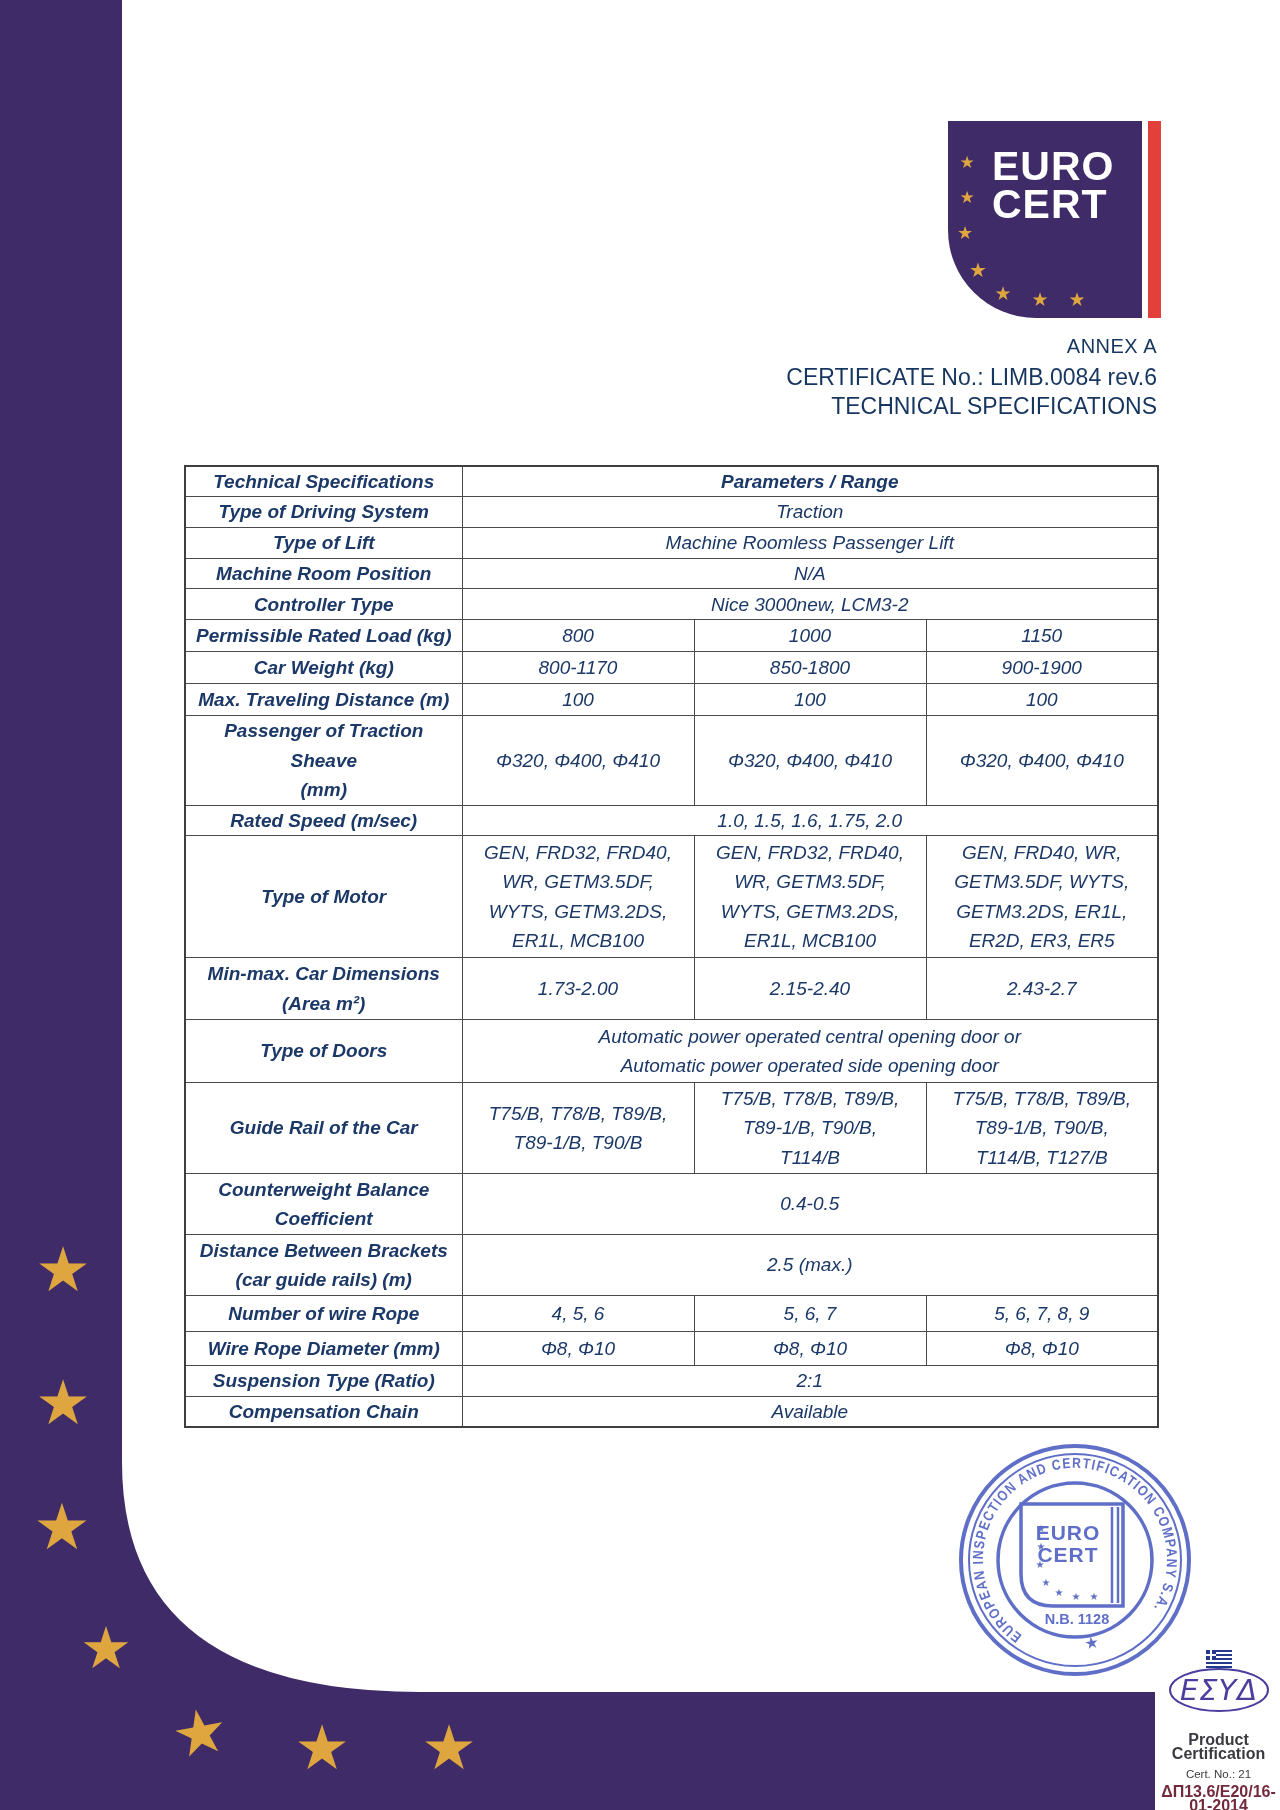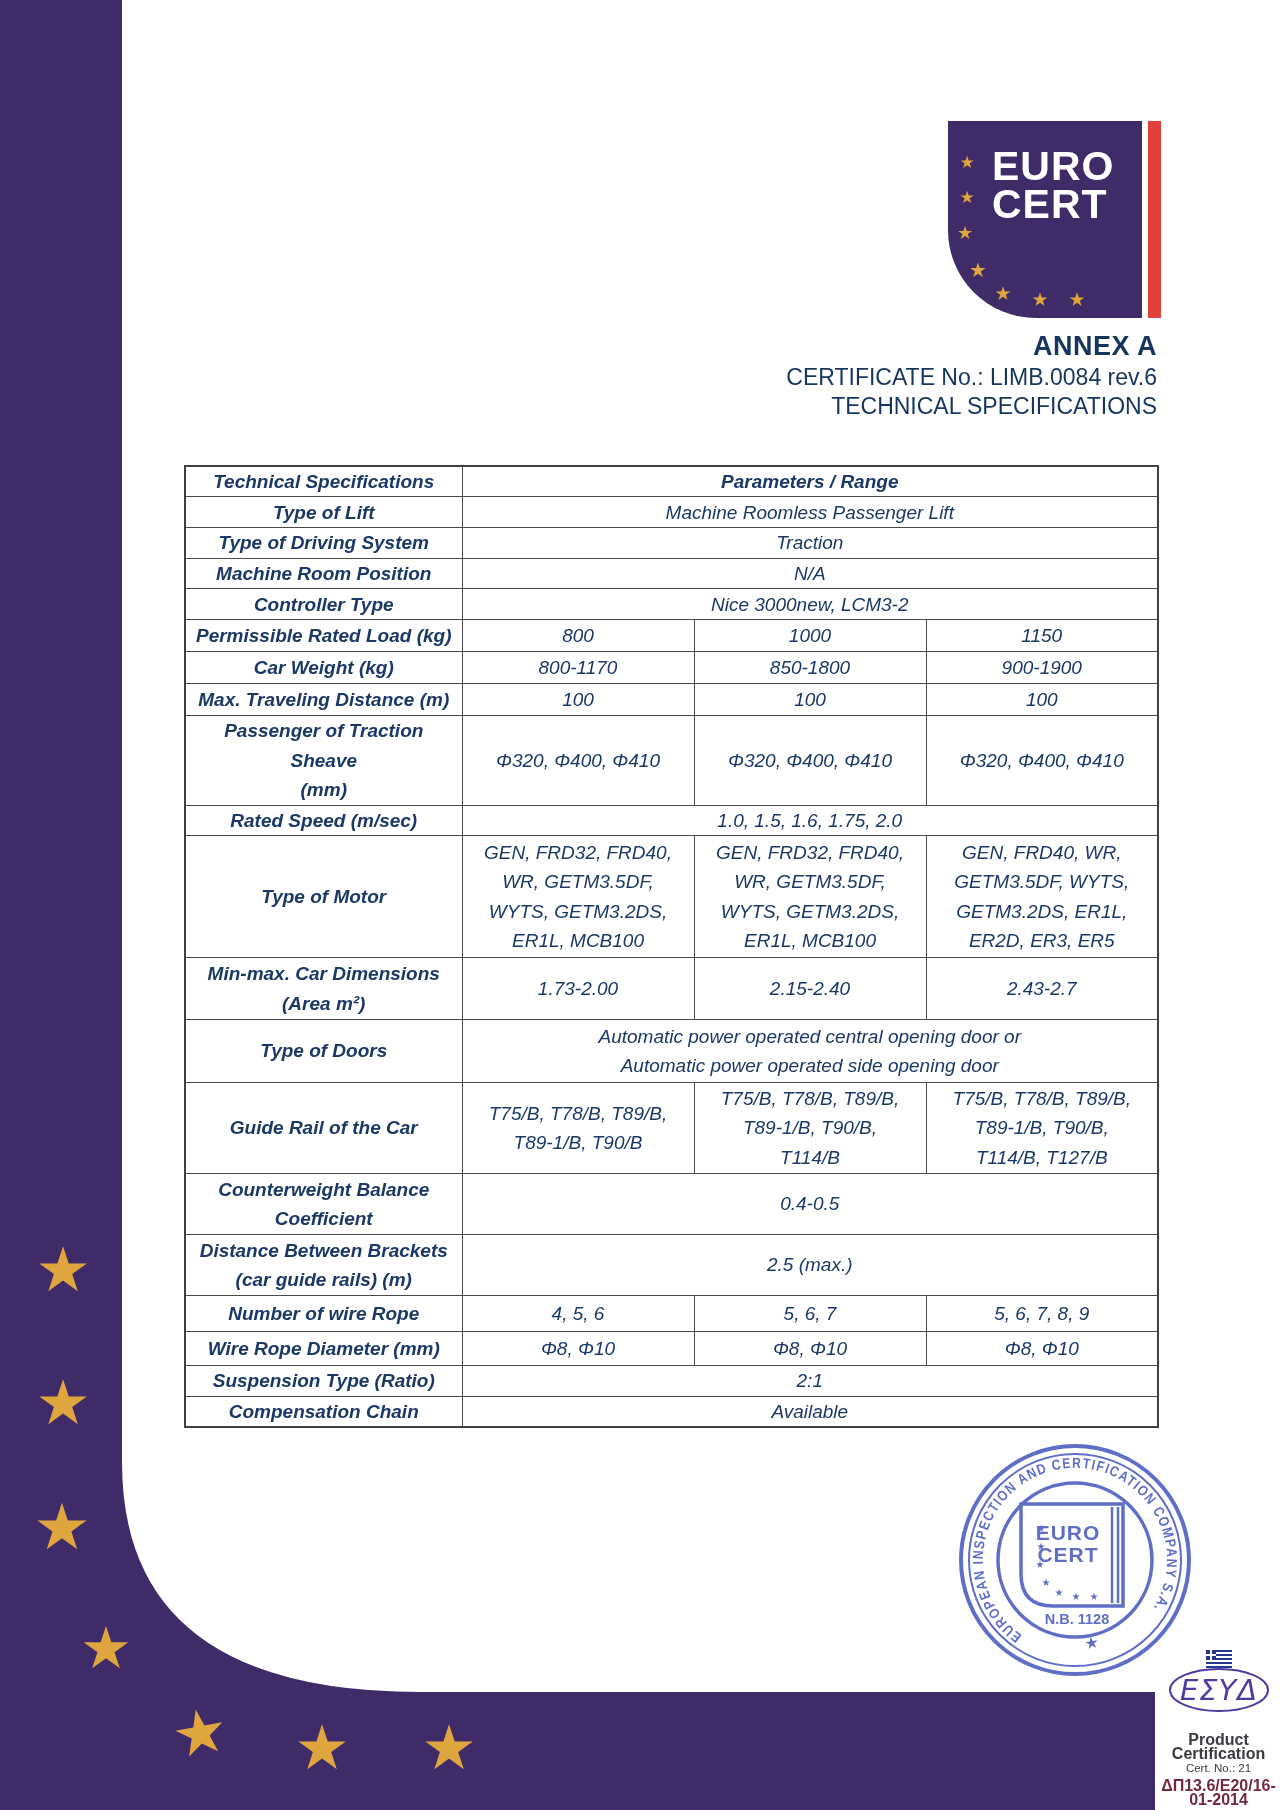--- a/index.html
+++ b/index.html
@@ -19,39 +19,39 @@
   
   .logo-box{position:absolute;left:948px;top:121px;width:194px;height:197px;background:var(--purple);
             border-bottom-left-radius:88px;z-index:2;}
   .logo-text{position:absolute;left:44px;top:26px;color:#ffffff;font-weight:bold;font-size:41px;
              line-height:38px;letter-spacing:1px;font-family:"Liberation Sans",sans-serif;}
   .lstar{position:absolute;transform:translate(-50%,-50%);color:var(--gold);line-height:1;}
   .red-bar{position:absolute;left:1148px;top:121px;width:13px;height:197px;background:var(--red);z-index:2;}
 
   
   .header-block{position:absolute;right:123px;top:330px;text-align:right;color:#16355f;z-index:2;}
-  .annex{font-size:27px;font-weight:bold;letter-spacing:.5px;line-height:33px;}
+  .annex{font-size:20px;font-weight:normal;letter-spacing:.5px;line-height:33px;}
   .hline{font-size:23px;line-height:29px;}
 
   
   .spec-table{position:absolute;left:184px;top:465px;width:973px;border-collapse:collapse;
               table-layout:fixed;z-index:1;border:2px solid #3f3f3f;}
   .spec-table td{border:1.5px solid #4a4a4a;text-align:center;vertical-align:middle;
                  font-size:19px;line-height:1.55;color:var(--navy);font-style:italic;
                  white-space:pre-line;padding:0 4px;overflow:hidden;}
   .spec-table td.lbl{font-weight:bold;}
 
   
   .stamp{position:absolute;left:955px;top:1440px;width:240px;height:240px;z-index:4;opacity:.9;}
 
   
   .esyd{position:absolute;left:1157px;top:1650px;width:123px;text-align:center;z-index:2;}
   .esyd .flag{display:block;margin:0 auto -3px auto;}
   .pc{font-size:16px;font-weight:bold;color:#3a3a40;line-height:14px;margin-top:14px;}
-  .certno{font-size:11.5px;color:#3a3a40;line-height:14px;}
+  .certno{font-size:11.5px;color:#3a3a40;line-height:14px;margin-top:6px;}
   .doccode{font-size:16px;font-weight:bold;color:var(--maroon);line-height:14px;margin-top:4px;}
   .pageno{font-size:16.5px;color:#3c3c44;line-height:20px;}
 </style>
 </head>
 <body>
 
 <div class="page">
 
   <svg class="band-svg" viewBox="0 0 1280 1810">
     <path d="M0,0 H122 V1462 Q122,1692 420,1692 H1155 V1810 H0 Z" fill="var(--purple)"></path>
@@ -91,27 +91,27 @@
         <col style="width:277px">
         <col style="width:232px">
         <col style="width:232px">
         <col style="width:232px">
       </colgroup>
     <tbody>
       <tr style="height:30px">
         <td class="lbl">Technical Specifications</td>
         <td class="lbl" colspan="3">Parameters / Range</td>
       </tr>
+      <tr style="height:30px">
+        <td class="lbl">Type of Driving System</td>
+        <td colspan="3">Traction</td>
+      </tr>
       <tr style="height:31px">
         <td class="lbl">Type of Lift</td>
         <td colspan="3">Machine Roomless Passenger Lift</td>
-      </tr>
-      <tr style="height:30px">
-        <td class="lbl">Type of Driving System</td>
-        <td colspan="3">Traction</td>
       </tr>
       <tr style="height:28px">
         <td class="lbl">Machine Room Position</td>
         <td colspan="3">N/A</td>
       </tr>
       <tr style="height:31px">
         <td class="lbl">Controller Type</td>
         <td colspan="3">Nice 3000new, LCM3-2</td>
       </tr>
       <tr style="height:32px">

